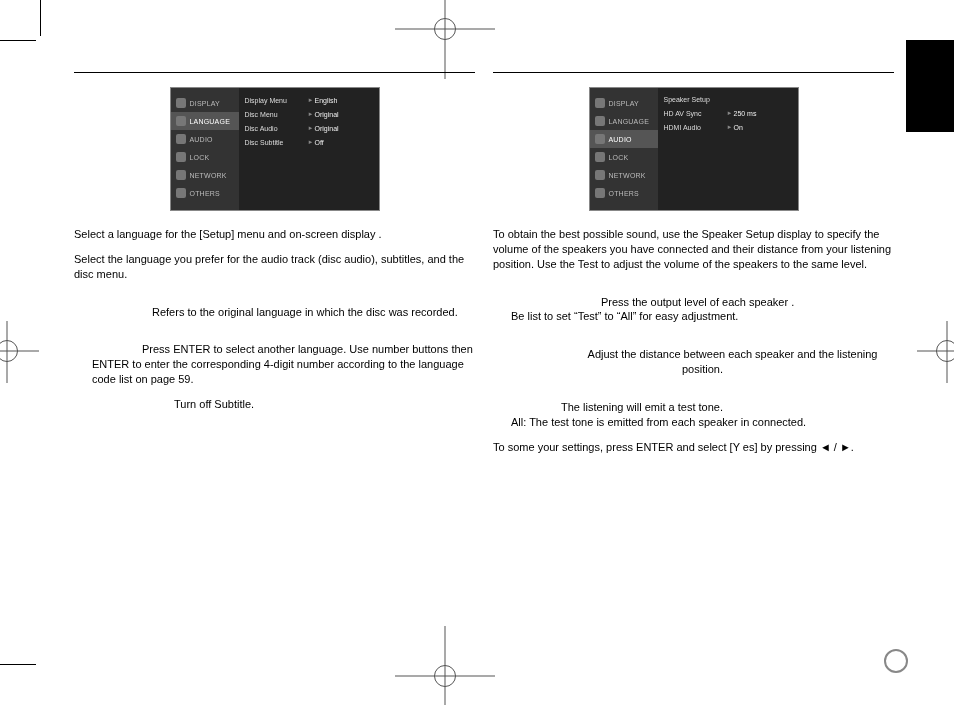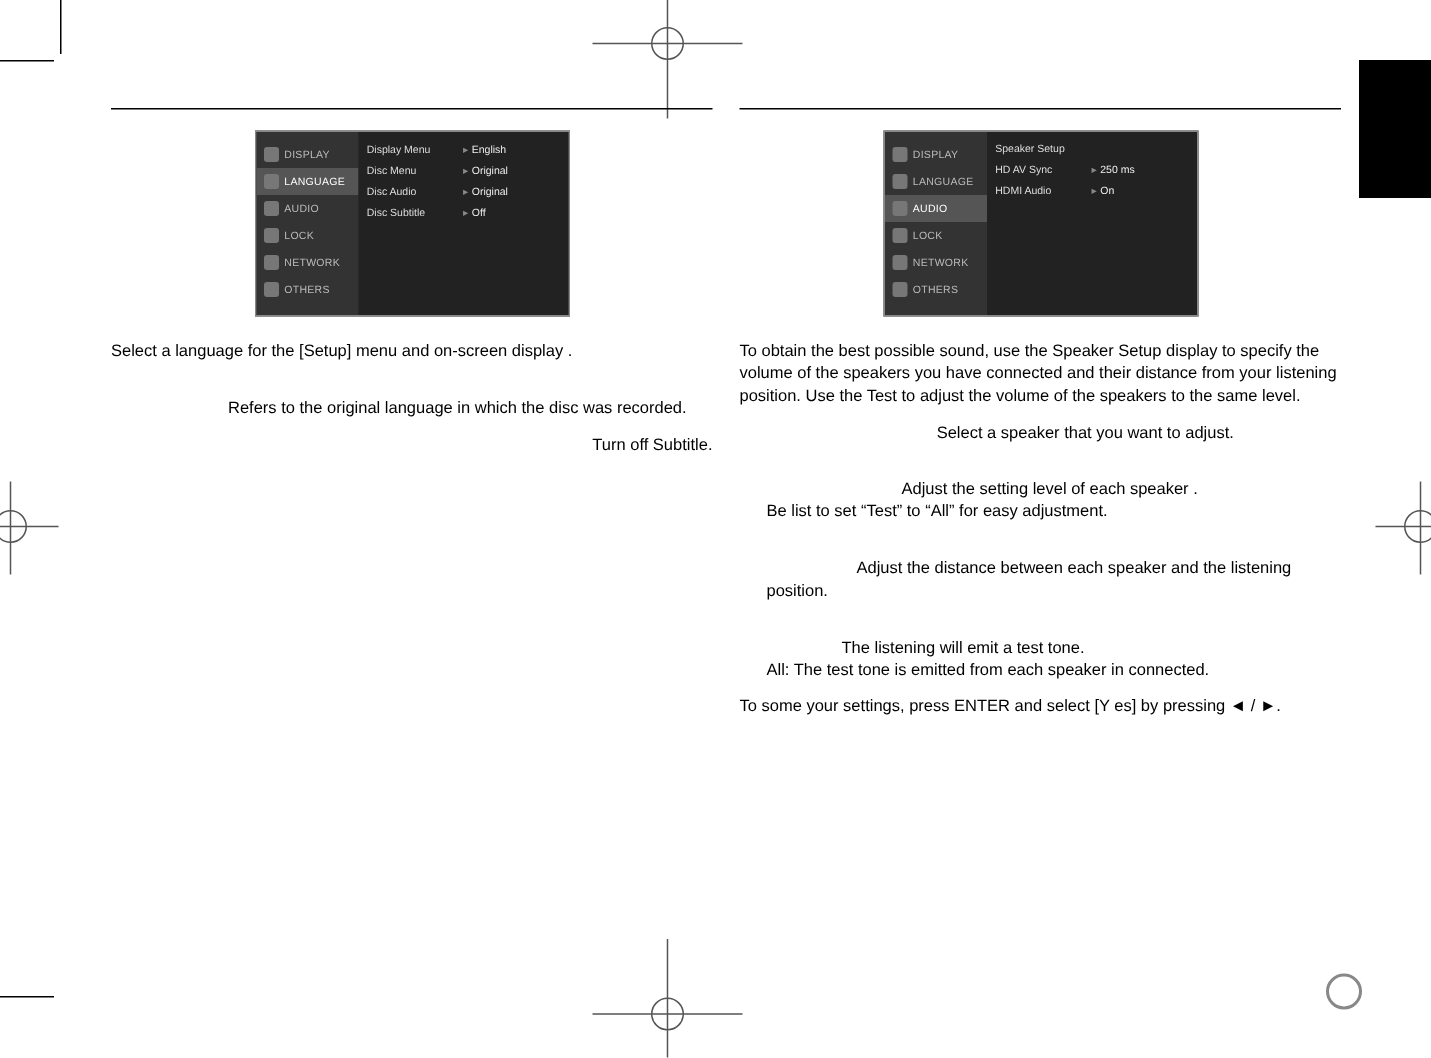--- a/index.html
+++ b/index.html
@@ -203,22 +203,24 @@
         <div class="osd-row">
             <span class="k">Disc Subtitle</span>
             <span class="ar">▸</span>
             <span class="v">Off</span>
           </div>
       </div>
     </div>
 
     <div class="body-text">
       <p>Select a language for the [Setup] menu and on-screen display .</p>
+      <p>Select the language you prefer for the audio track (disc audio), subtitles, and the disc menu.</p>
       <p class="indent" style="text-indent:60px;"><span>Refers to the original language in which the disc was recorded.</span></p>
-      <p style="text-align:right;padding-left:100px;"><span>Turn off Subtitle.</span></p>
+      <p class="indent" style="text-indent:50px;"><span>Press ENTER to select another language. Use number buttons then ENTER to enter the corresponding 4-digit number according to the language code list on page 59.</span></p>
+      <p style="text-align:left;padding-left:100px;"><span>Turn off Subtitle.</span></p>
     </div>
   </div>
 
   <div class="col">
     <div class="hr-top"></div>
 
     <div class="osd">
       <div class="osd-side">
         <div class="osd-side-item">
             <span class="ico"></span>
@@ -259,26 +261,25 @@
         <div class="osd-row">
             <span class="k">HDMI Audio</span>
             <span class="ar">▸</span>
             <span class="v">On</span>
           </div>
       </div>
     </div>
 
     <div class="body-text">
       <p>To obtain the best possible sound, use the Speaker Setup display to specify the volume of the speakers you have connected and their distance from your listening position. Use the Test to adjust the volume of the speakers to the same level.</p>
-      <p style="text-align:center;padding-left:60px;"><span>Select a speaker that you want to adjust.</span></p>
       <p class="indent" style="text-align:left;">
-        <span style="display:block;text-indent:90px;">Adjust the setting level of each speaker .</span>
+        <span style="display:block;text-indent:90px;">Press the output level of each speaker .</span>
         <span>Be list to set “Test” to “All” for easy adjustment.</span>
       </p>
-      <p class="indent" style="text-indent:60px;"><span>Adjust the distance between each speaker and the listening position.</span></p>
+      <p class="indent" style="text-indent:60px;text-align:center;"><span>Adjust the distance between each speaker and the listening position.</span></p>
       <p class="indent">
         <span style="display:block;text-indent:50px;">The listening will emit a test tone.</span>
         <span>All: The test tone is emitted from each speaker in connected.</span>
       </p>
       <p>To some your settings, press ENTER and select [Y es] by pressing ◄ / ►.</p>
     </div>
   </div>
 
 </div>
 

